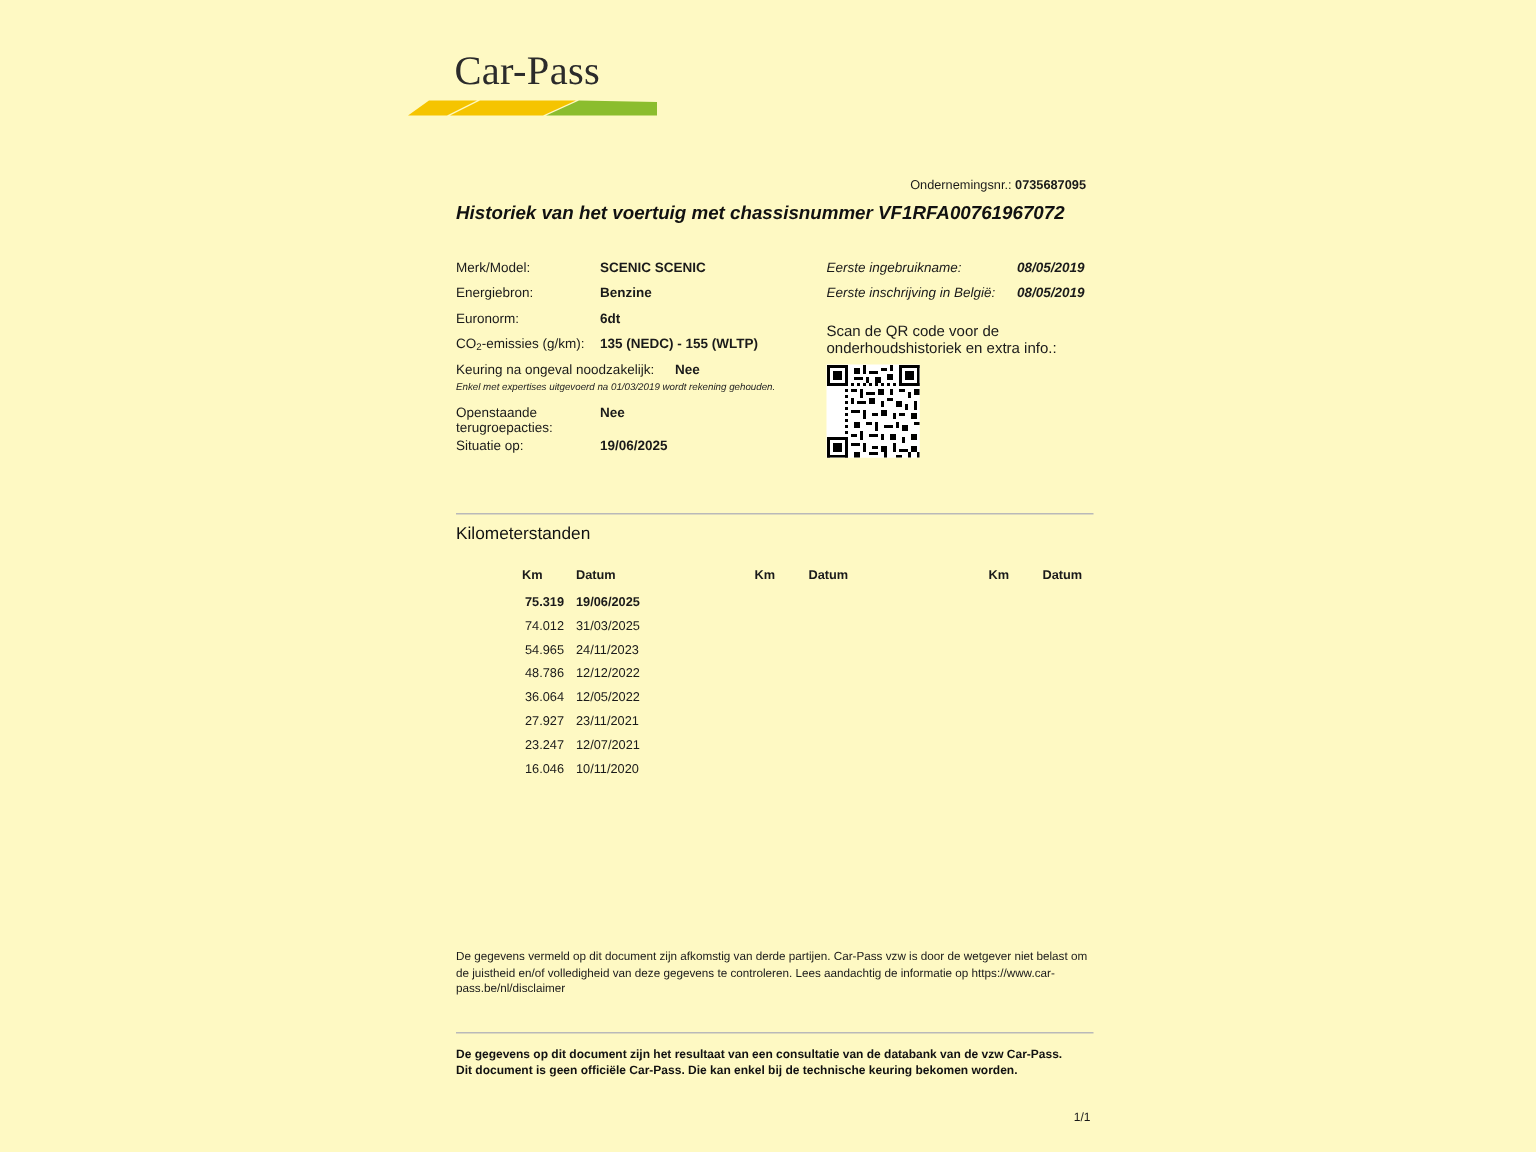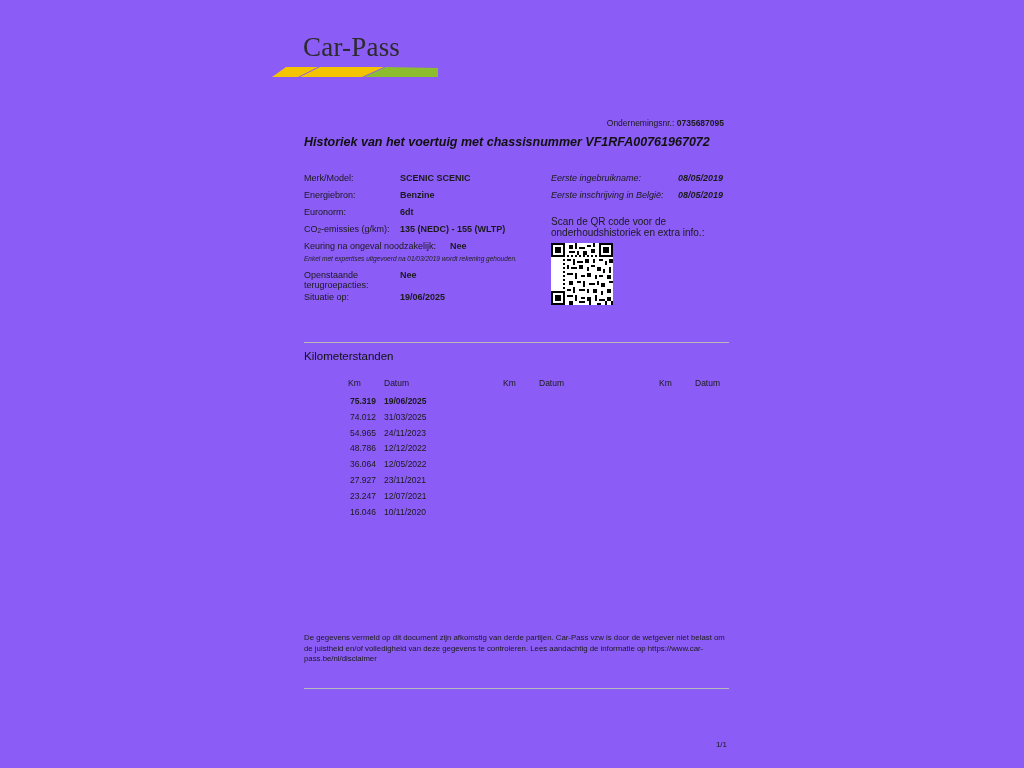--- a/index.html
+++ b/index.html
@@ -13,21 +13,21 @@
     position: absolute;
     left: 0; top: 0;
     width: 1024px; height: 768px;
     background: #ffffff;
     overflow: hidden;
   }
   .sheet {
     position: absolute;
     left: 0; top: 0;
     width: 1024px; height: 768px;
-    background: #8b5cf6;
+    background: #fef9c3;
   }
 
   
   .logo-wrap {
     position: absolute;
     left: 272px; top: 32px;
     width: 180px; height: 48px;
   }
   .logo-text {
     position: absolute;
@@ -115,21 +115,21 @@
   .section-title {
     position: absolute;
     left: 304px; top: 350px;
     font-size: 11.5px;
     font-weight: normal;
     color: #111;
   }
 
   
   .km-table { position: absolute; left: 304px; top: 378px; width: 425px; }
-  .col-hdr { position: absolute; font-size: 8.5px; color: #1a1a1a; }
+  .col-hdr { position: absolute; font-size: 8.5px; color: #1a1a1a; font-weight: bold; }
   .km-rows { position: absolute; left: 0; top: 18px; }
   .km-row { position: relative; height: 15.8px; }
   .km-row .km {
     position: absolute; left: 0; top: 0; width: 72px;
     text-align: right; font-size: 8.5px; color: #1a1a1a; font-weight: normal;
   }
   .km-row .dt {
     position: absolute; left: 80px; top: 0;
     font-size: 8.5px; color: #1a1a1a; font-weight: normal;
   }
@@ -382,16 +382,20 @@
         </div>
         <div class="km-row">
           <span class="km">16.046</span>
           <span class="dt">10/11/2020</span>
         </div>
       </div>
     </div>
 
     <div class="disclaimer">De gegevens vermeld op dit document zijn afkomstig van derde partijen. Car-Pass vzw is door de wetgever niet belast om de juistheid en/of volledigheid van deze gegevens te controleren. Lees aandachtig de informatie op https://www.car-pass.be/nl/disclaimer</div>
     <div class="legal-hr"></div>
+    <div class="legal">
+      <div>De gegevens op dit document zijn het resultaat van een consultatie van de databank van de vzw Car-Pass.</div>
+      <div>Dit document is geen officiële Car-Pass. Die kan enkel bij de technische keuring bekomen worden.</div>
+    </div>
     <div class="page-num">1/1</div>
 
   </div>
 </div>
 
 </body></html>

